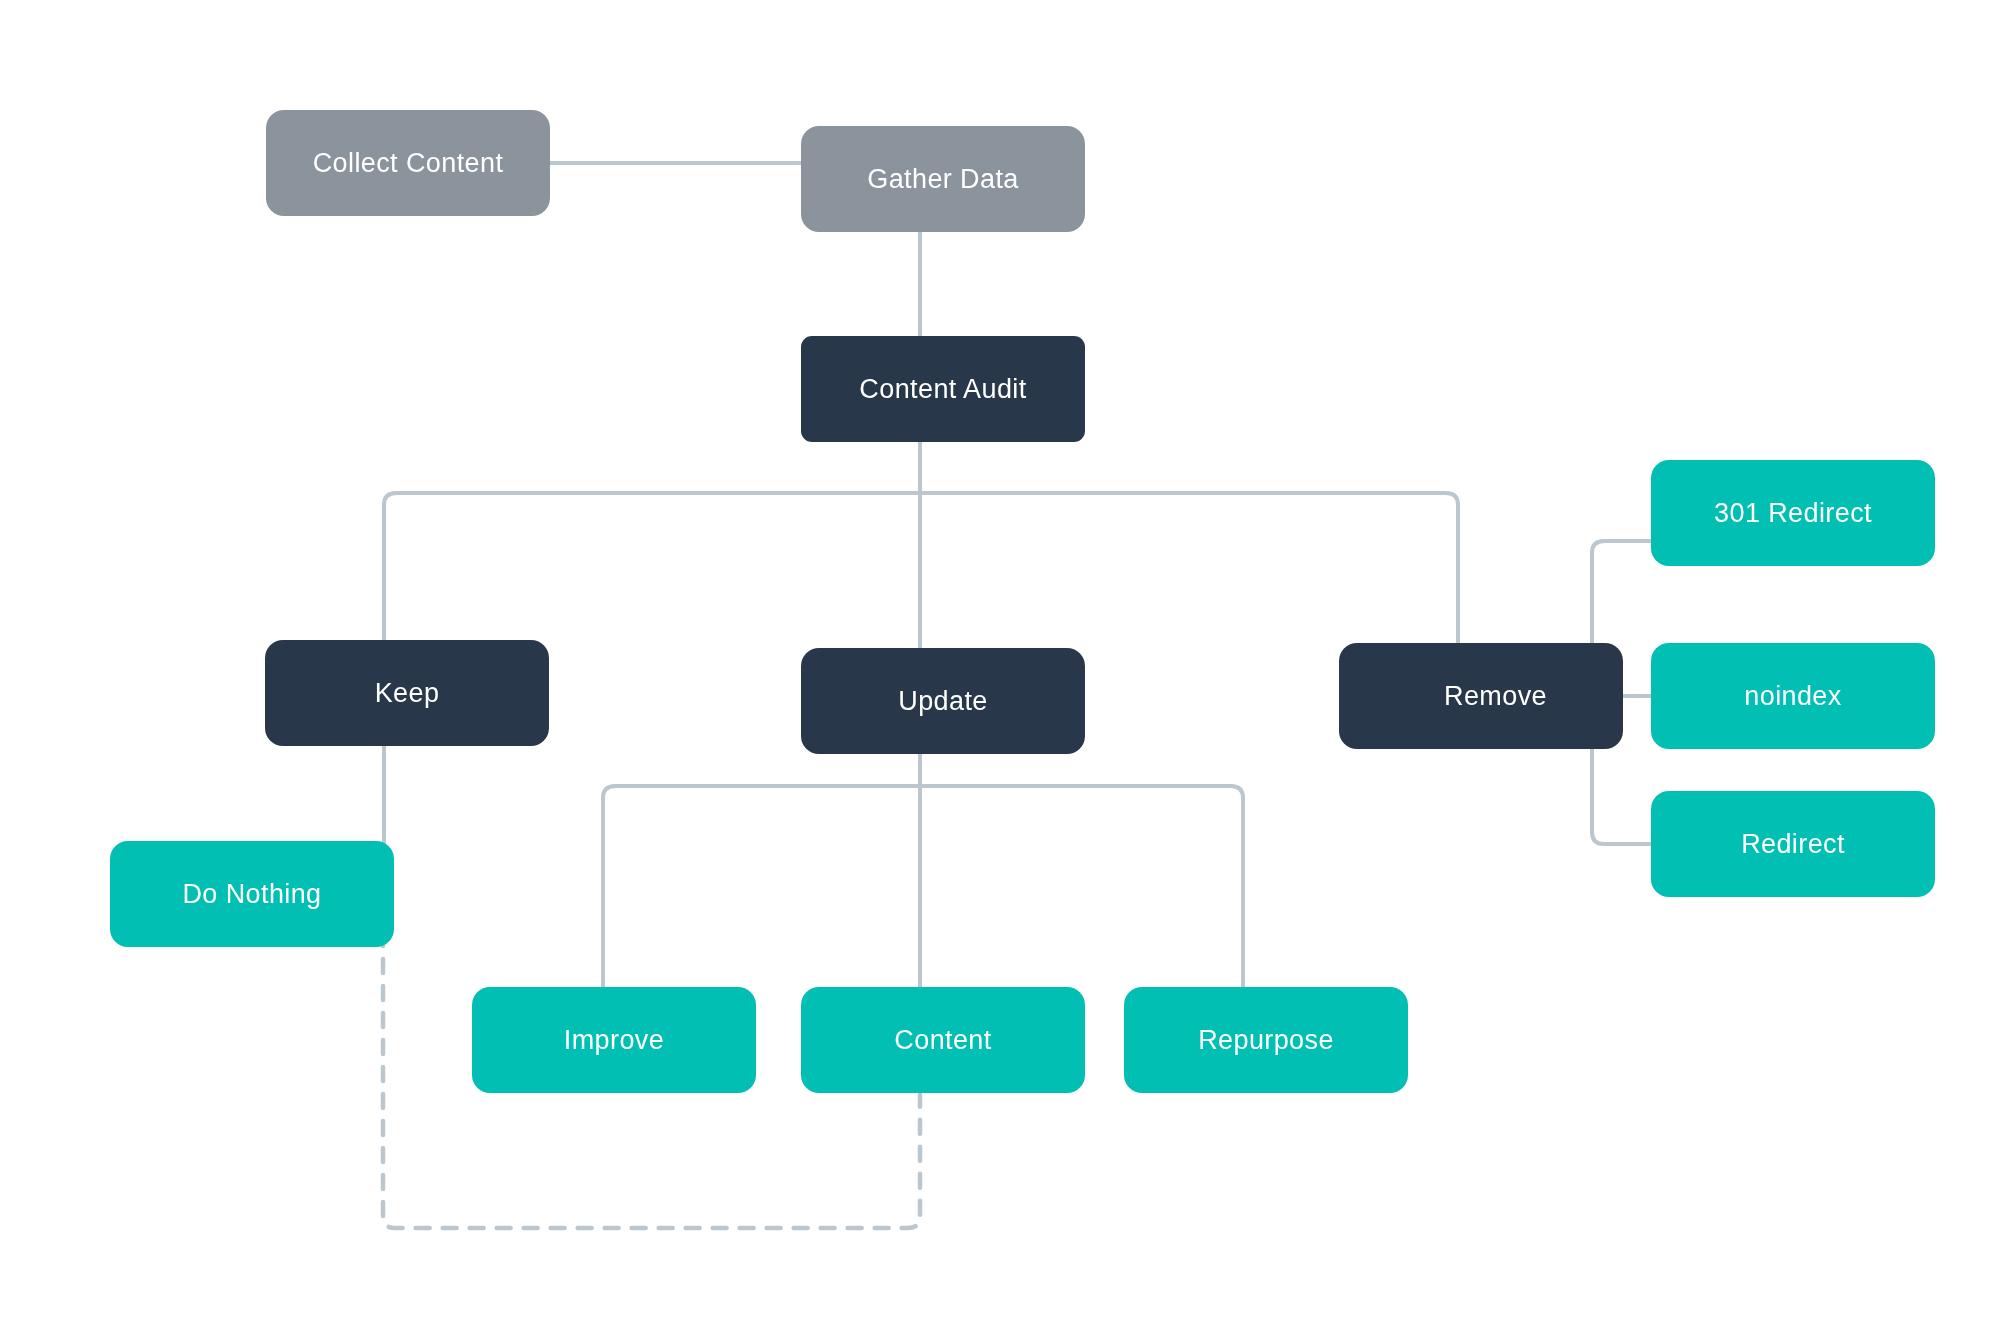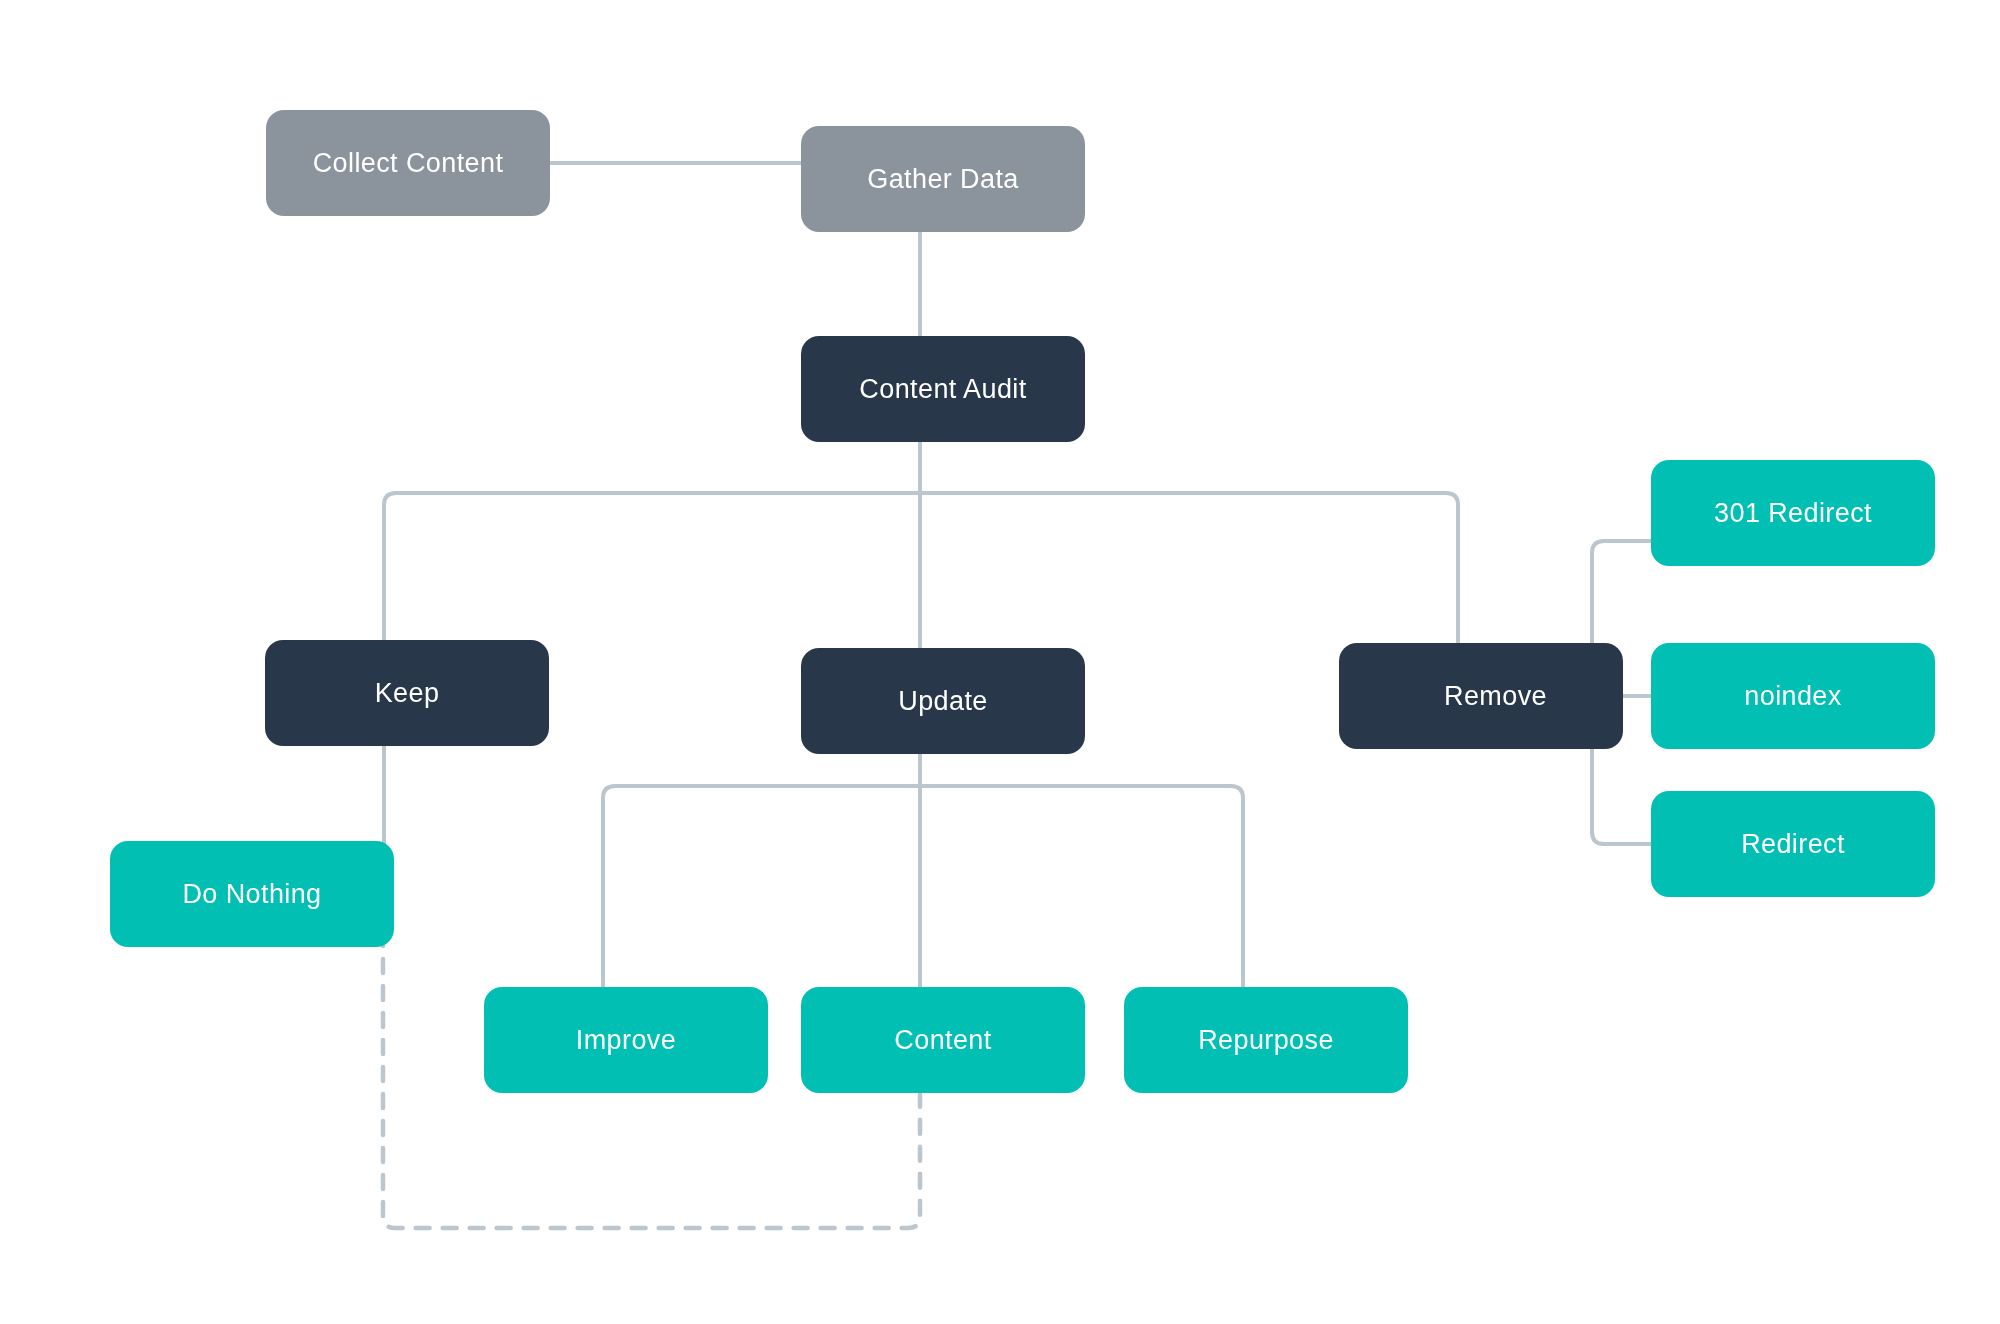--- a/index.html
+++ b/index.html
@@ -84,41 +84,41 @@
   </svg>
 
   <div class="node gray" style="left:266px; top:110px;">
     <span>Collect Content</span>
   </div>
 
   <div class="node gray" style="left:801px; top:126px;align-items:center;">
     <span>Gather Data</span>
   </div>
 
-  <div class="node navy" style="left:801px; top:336px;">
+  <div class="node navy" style="left:801px; top:336px;border-radius:11px;">
     <span>Content Audit</span>
   </div>
 
   <div class="node navy" style="left:265px; top:640px;">
     <span>Keep</span>
   </div>
 
   <div class="node navy" style="left:801px; top:648px;">
     <span>Update</span>
   </div>
 
   <div class="node navy" style="left:1339px; top:643px;padding-left:29px;">
     <span>Remove</span>
   </div>
 
   <div class="node teal" style="left:110px; top:841px;justify-content:center;">
     <span>Do Nothing</span>
   </div>
 
-  <div class="node teal" style="left:484px; top:987px;">
+  <div class="node teal" style="left:472px; top:987px;">
     <span>Improve</span>
   </div>
 
   <div class="node teal" style="left:801px; top:987px;">
     <span>Content</span>
   </div>
 
   <div class="node teal" style="left:1124px; top:987px;">
     <span>Repurpose</span>
   </div>

